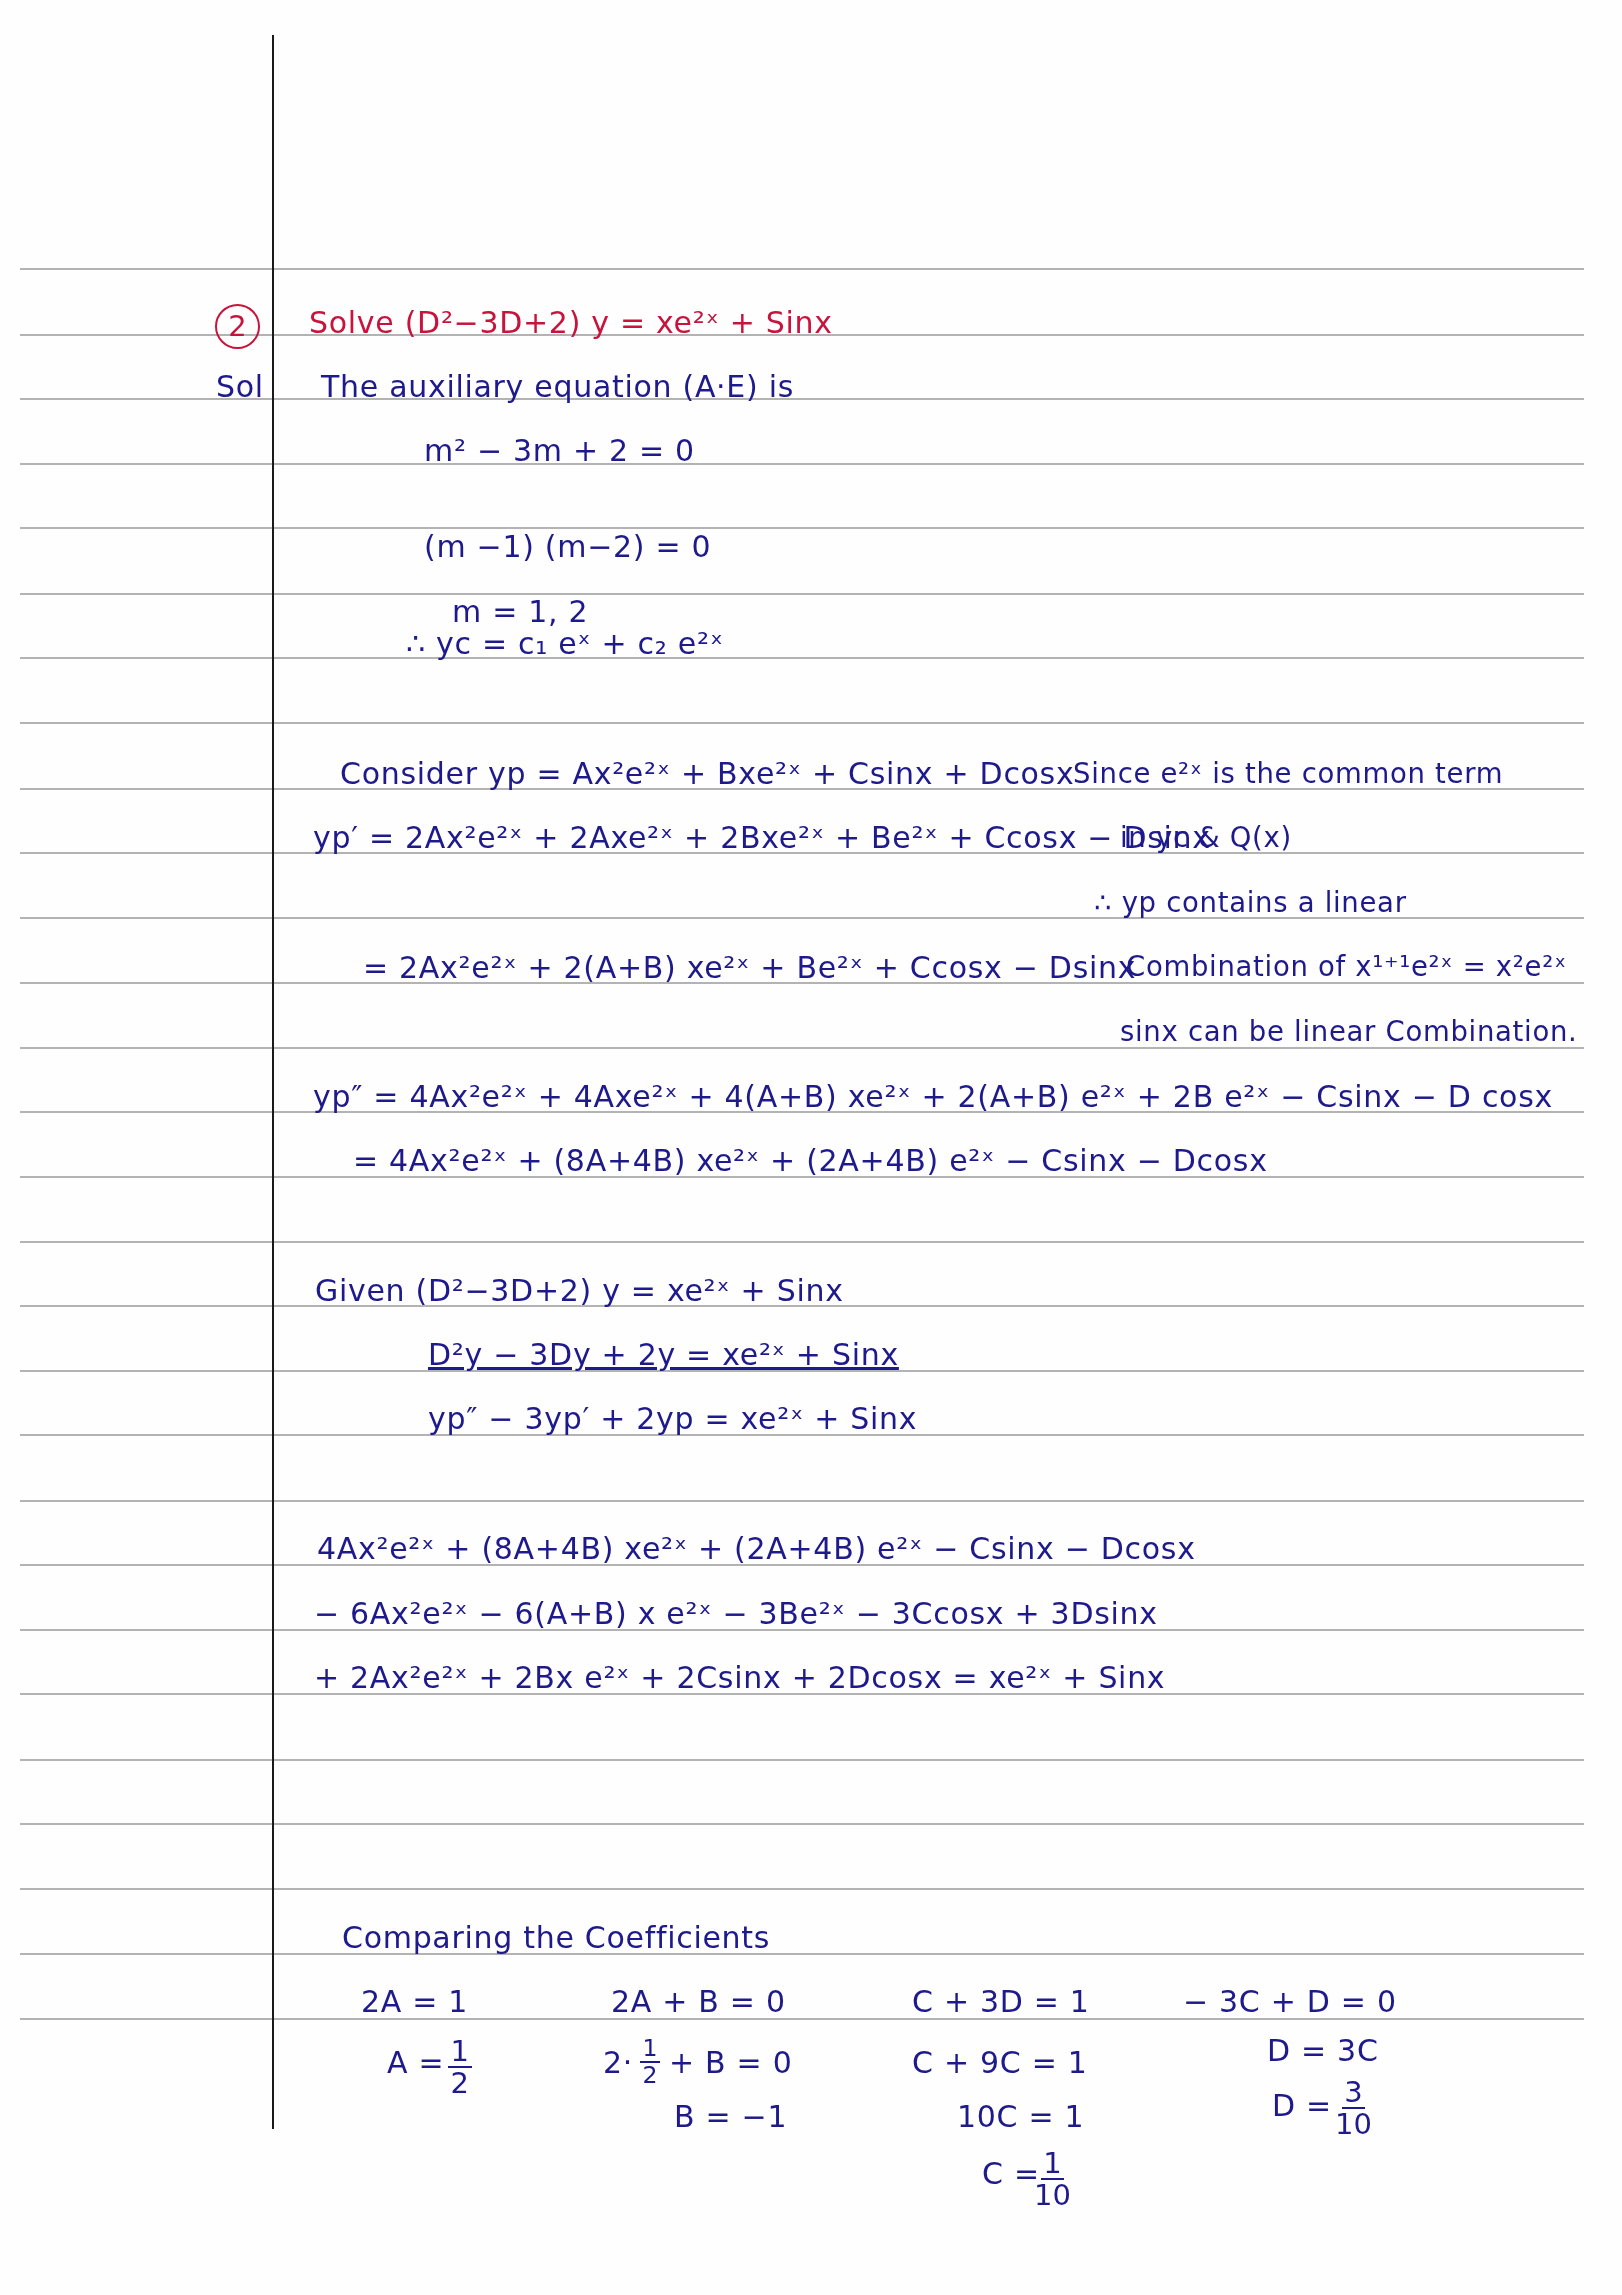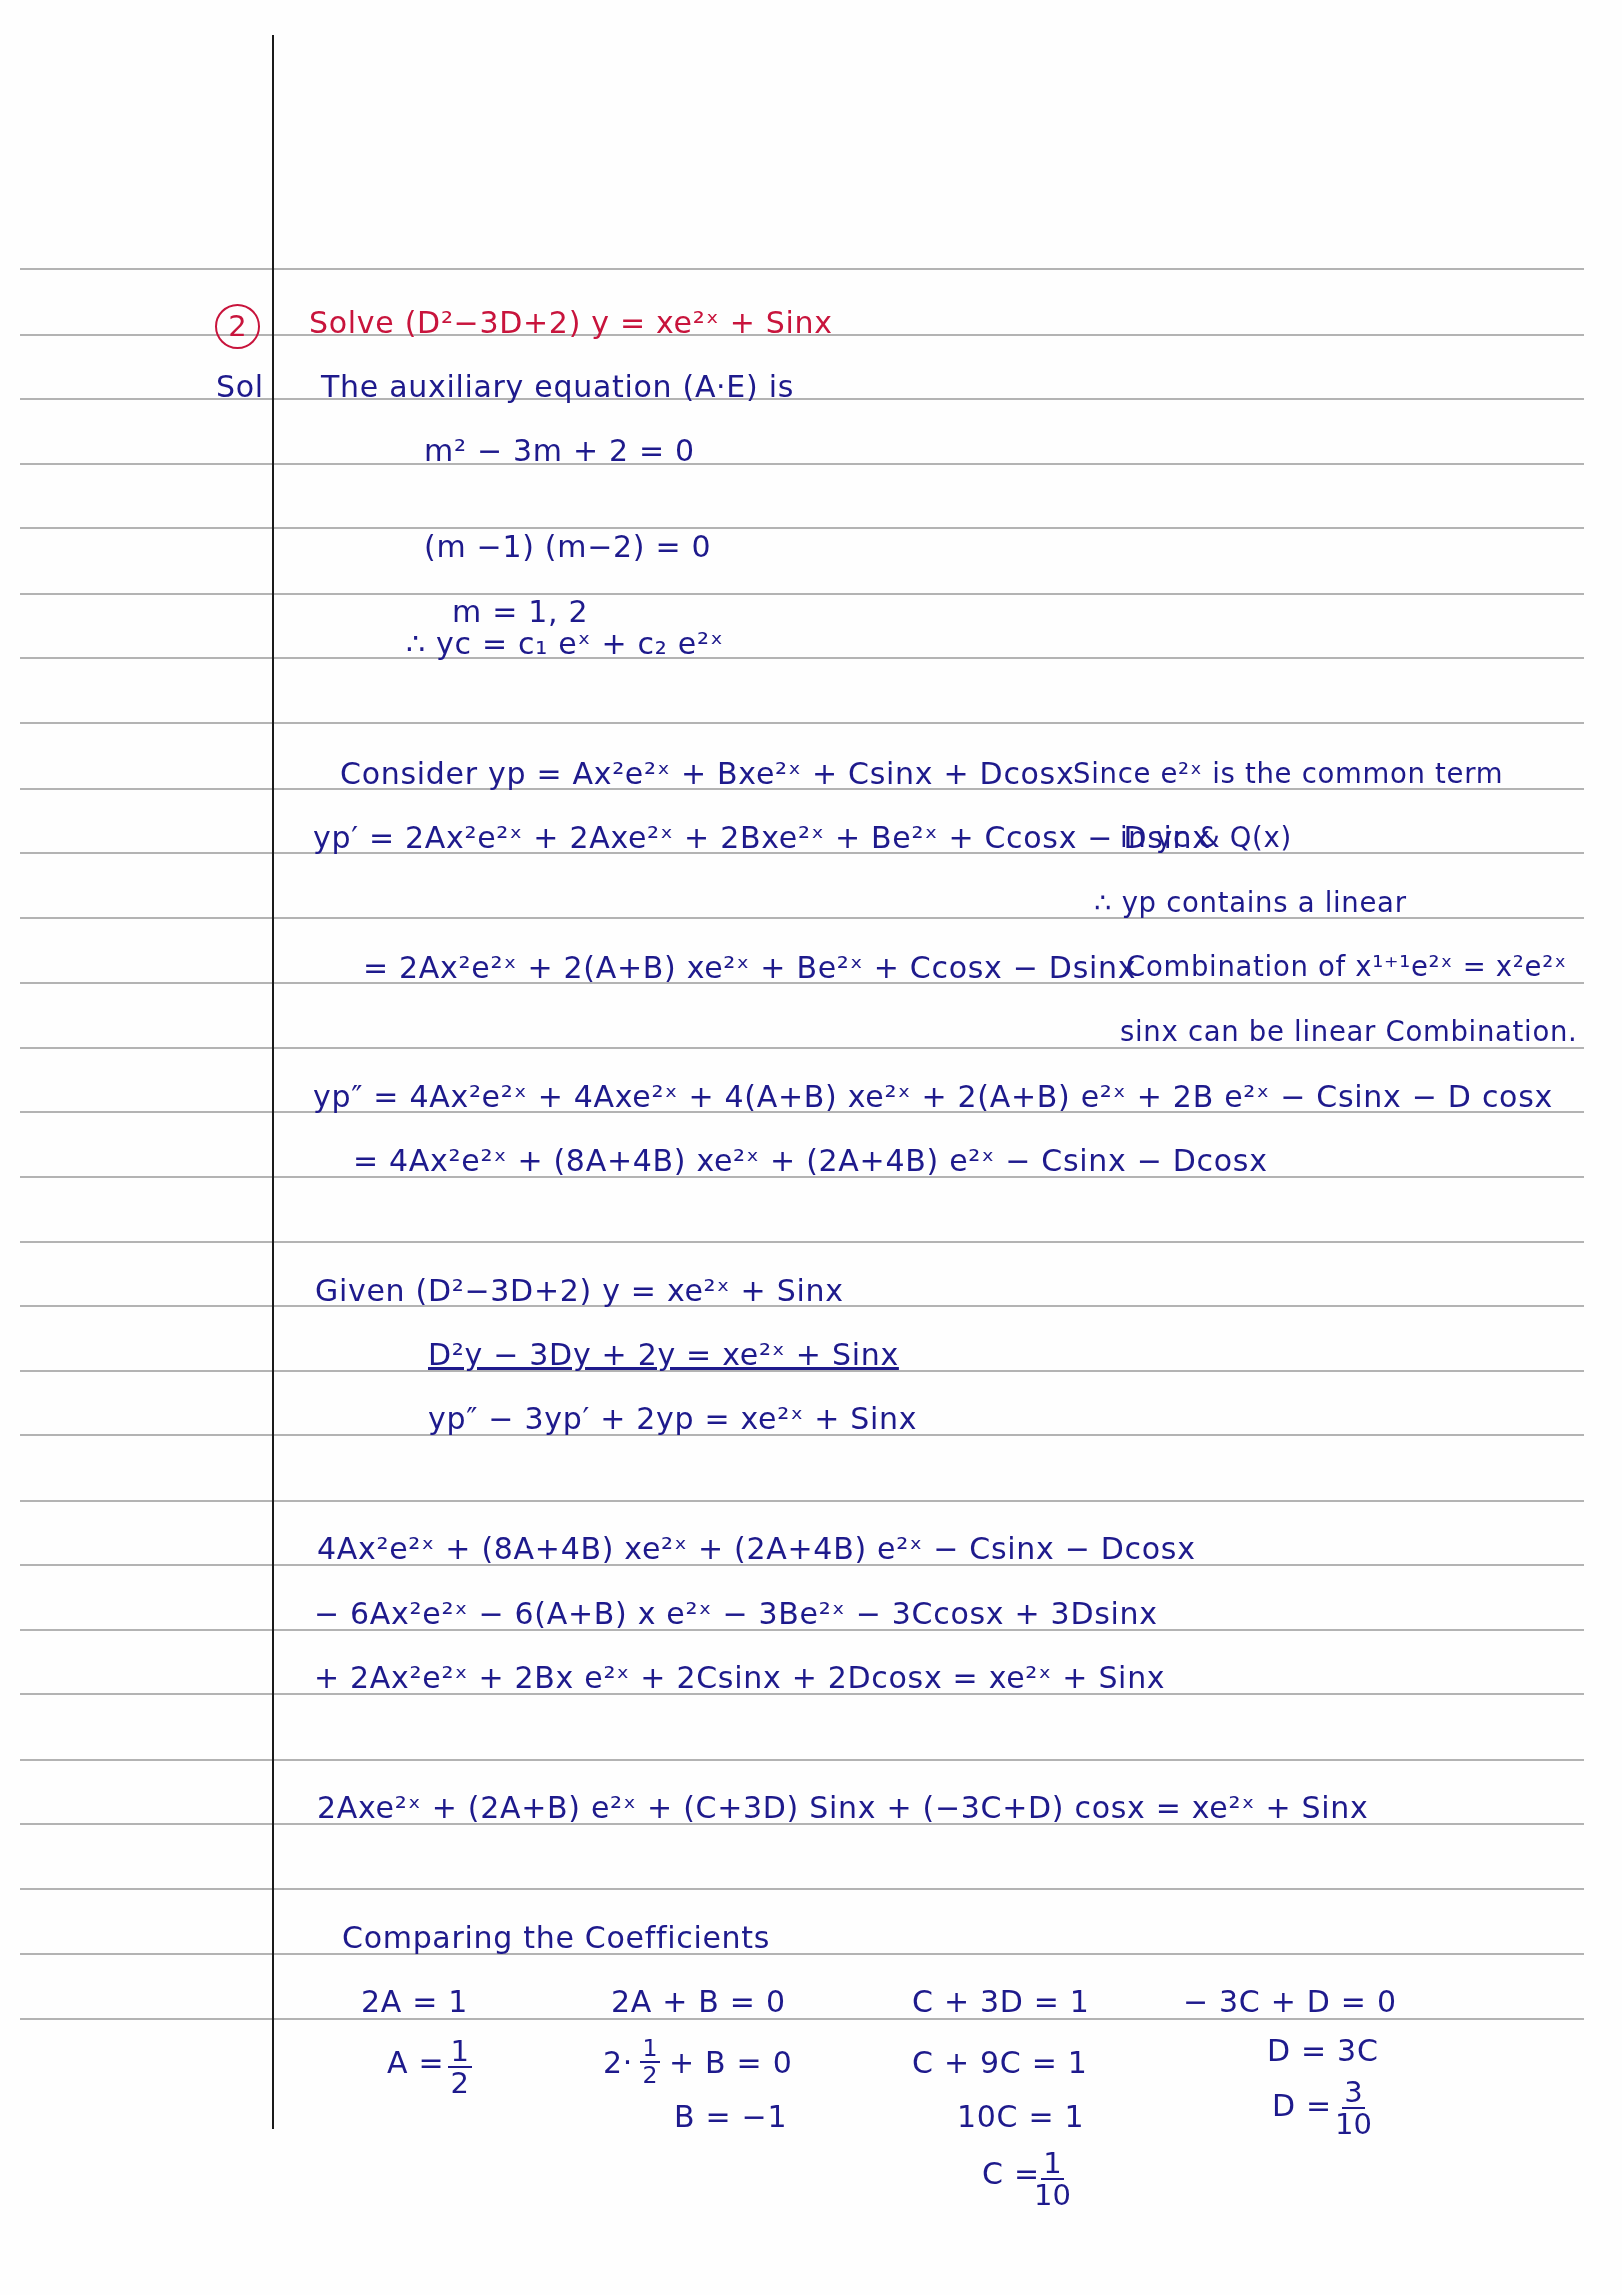--- a/index.html
+++ b/index.html
@@ -77,21 +77,20 @@
   <div class="ink" style="left:313px; top:1082px;">yp″ = 4Ax²e²ˣ + 4Axe²ˣ + 4(A+B) xe²ˣ + 2(A+B) e²ˣ + 2B e²ˣ − Csinx − D cosx</div>
   <div class="ink" style="left:353px; top:1146px;">= 4Ax²e²ˣ + (8A+4B) xe²ˣ + (2A+4B) e²ˣ − Csinx − Dcosx</div>
 
   <div class="ink" style="left:315px; top:1276px;">Given   (D²−3D+2) y = xe²ˣ + Sinx</div>
   <div class="ink" style="left:428px; top:1340px;text-decoration:underline;">D²y − 3Dy + 2y  =  xe²ˣ + Sinx</div>
   <div class="ink" style="left:428px; top:1404px;">yp″ − 3yp′ + 2yp = xe²ˣ + Sinx</div>
 
   <div class="ink" style="left:317px; top:1534px;">4Ax²e²ˣ + (8A+4B) xe²ˣ + (2A+4B) e²ˣ − Csinx − Dcosx</div>
   <div class="ink" style="left:314px; top:1599px;">− 6Ax²e²ˣ − 6(A+B) x e²ˣ − 3Be²ˣ − 3Ccosx + 3Dsinx</div>
   <div class="ink" style="left:314px; top:1663px;">+ 2Ax²e²ˣ + 2Bx e²ˣ  + 2Csinx  + 2Dcosx  =  xe²ˣ + Sinx</div>
-  <div class="ink" style="left:317px; top:1793px;">2Axe²ˣ + (2A+B) e²ˣ  + (C+3D) Sinx + (−3C+D) cosx = xe²ˣ + Sinx</div>
 
   <div class="ink" style="left:342px; top:1923px;">Comparing the Coefficients</div>
 
   <div class="ink" style="left:361px; top:1987px;">2A = 1</div>
   <div class="ink" style="left:387px; top:2048px;">A =</div>
   <div class="frac" style="left:448px; top:2036px;">
     <span class="num">1</span>
     <span>2</span>
   </div>
 

